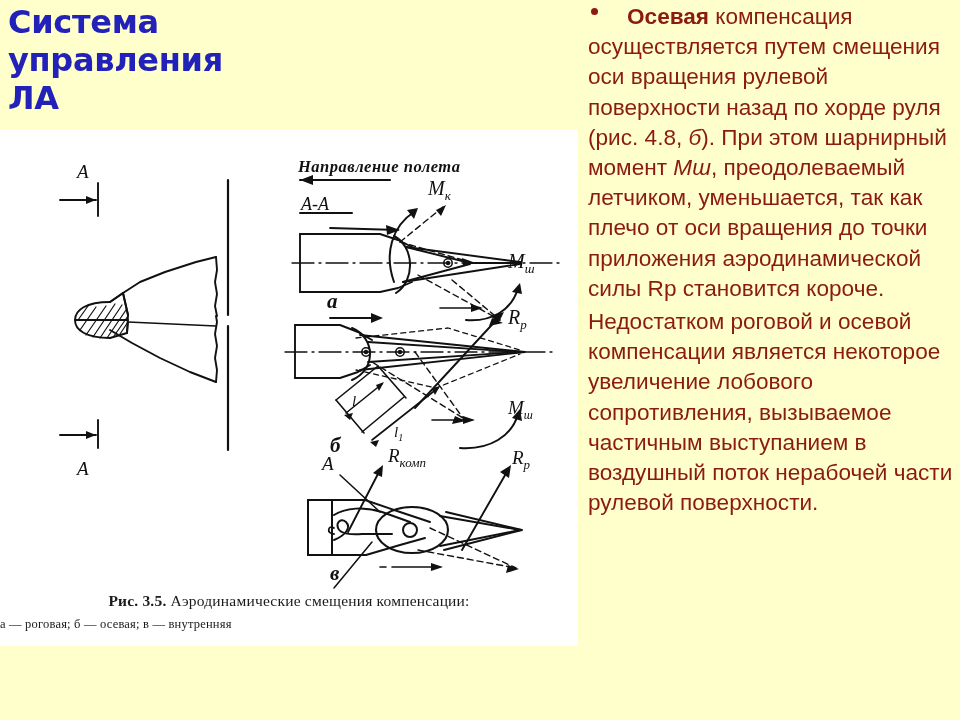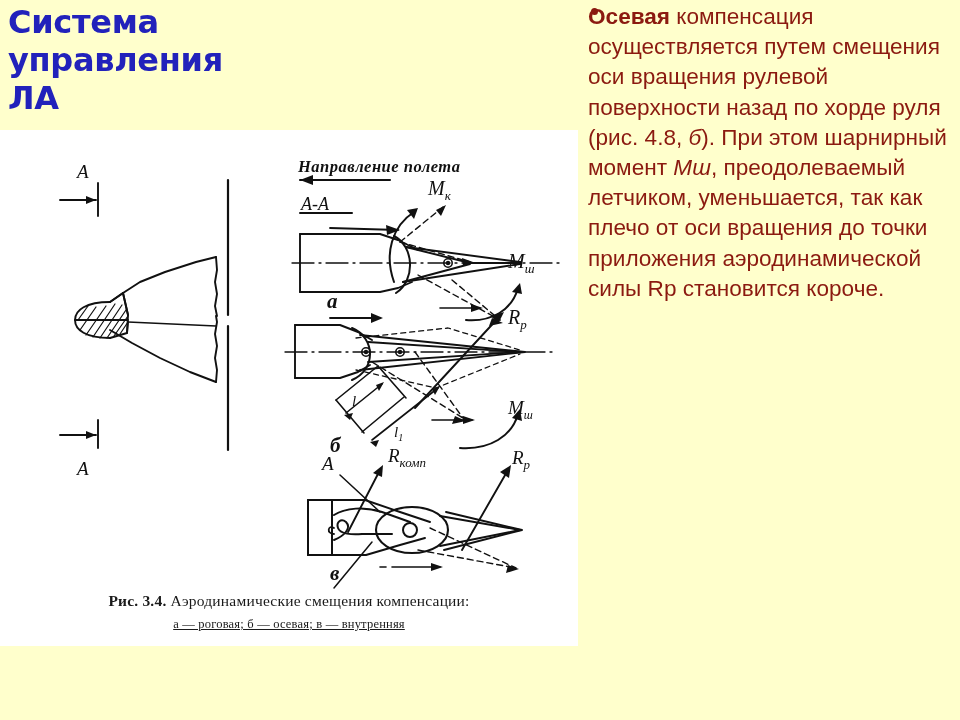--- a/index.html
+++ b/index.html
@@ -52,26 +52,25 @@
     font-size: 15.5px;
     color: #1a1a1a;
     letter-spacing: 0.2px;
   }
   .fig-caption-main b { font-weight: bold; }
   .fig-caption-sub {
     position: absolute;
     left: 0;
     right: 0;
     top: 487px;
-    text-align: center;
+    text-align: left;
     font-family: "Liberation Serif", serif;
     font-size: 12.5px;
     color: #1a1a1a;
     letter-spacing: 0.2px;
-    text-decoration: underline;
   }
   
   .scan-remnant {
     position: absolute;
     left: 4px;
     top: 1px;
     width: 430px;
     height: 9px;
     color: #4a4a4a;
     font-family: "Liberation Serif", serif;
@@ -89,21 +88,21 @@
     top: 2px;
     width: 368px;
     color: #8b1a10;
     font-size: 22.6px;
     line-height: 30.2px;
     font-family: "Liberation Sans", sans-serif;
   }
   #body-copy p { margin: 0; }
   #para-1 { text-indent: 0; }
   #para-2 { margin-top: 3px !important; }
-  #body-copy .lead { font-weight: bold; }
+  #body-copy .lead { font-weight: bold; margin-left: 39px; }
   #body-copy .ital { font-style: italic; }
 
   .bullet-dot {
     position: absolute;
     left: 591px;
     top: 8px;
     width: 7px;
     height: 7px;
     border-radius: 50%;
     background: #8b1a10;
@@ -331,22 +330,23 @@
     </g>
 
     <text x="322" y="340" font-family="Liberation Serif, serif" font-style="italic" font-size="19" fill="#111111">А</text>
     <text x="320" y="478" font-family="Liberation Serif, serif" font-style="italic" font-size="19" fill="#111111">Б</text>
     <text x="388" y="332" font-family="Liberation Serif, serif" font-style="italic" font-size="19" fill="#111111">R<tspan font-size="13" dy="5">комп</tspan></text>
     <text x="512" y="334" font-family="Liberation Serif, serif" font-style="italic" font-size="19" fill="#111111">R<tspan font-size="13" dy="5">p</tspan></text>
     <text x="330" y="450" font-family="Liberation Serif, serif" font-style="italic" font-weight="bold" font-size="21" fill="#111111">в</text>
   </svg>
 
   <div class="fig-caption-main">
-    <b>Рис. 3.4.</b><span> Аэродинамические смещения компенсации:</span>
+    <b>Рис. 3.5.</b><span> Аэродинамические смещения компенсации:</span>
   </div>
   <div class="fig-caption-sub">а — роговая;  б — осевая;  в — внутренняя</div>
 </div>
 
 <div class="bullet-dot"></div>
 
 <div id="body-copy">
   <p id="para-1"><span class="lead">Осевая </span><span>компенсация осуществляется путем смещения оси вращения рулевой поверхности назад по хорде руля (рис. 4.8, </span><span class="ital">б</span><span>). При этом шарнирный момент </span><span class="ital">Мш</span><span>, преодолеваемый летчиком, уменьшается, так как плечо от оси вращения до точки приложения аэродинамической силы Rp становится короче.</span></p>
+  <p id="para-2"><span>Недостатком роговой и осевой компенсации является некоторое увеличение лобового сопротивления, вызываемое частичным выступанием в воздушный поток нерабочей части рулевой поверхности.</span></p>
 </div>
 
 </body></html>

